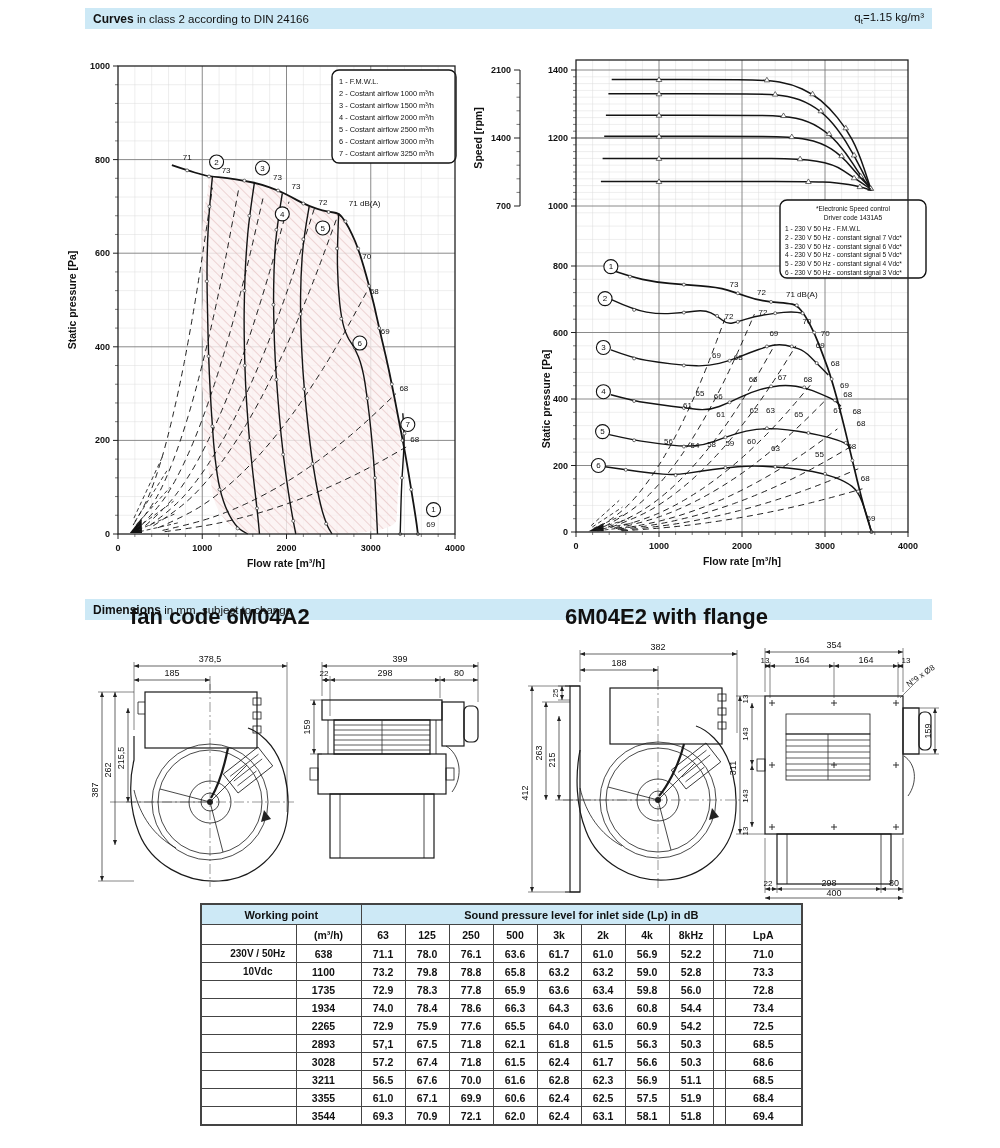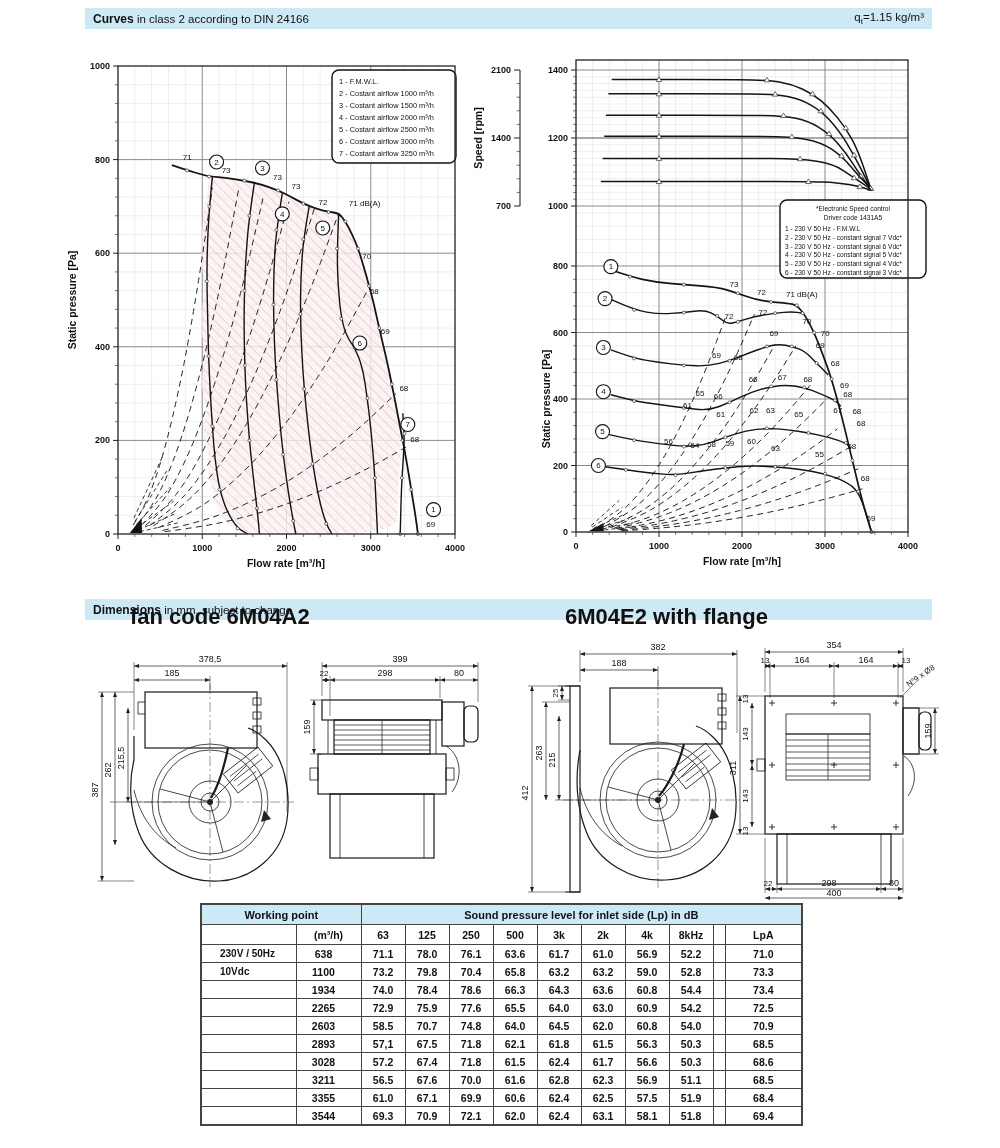--- a/index.html
+++ b/index.html
@@ -25,21 +25,21 @@
   .cl{fill:none;stroke:#555;stroke-width:0.6;stroke-dasharray:10 3 2 3;}
   .dim{stroke:#222;stroke-width:0.7;fill:none;}
   .ext{stroke:#222;stroke-width:0.55;fill:none;}
   .dt{font-size:9px;fill:#111;}
   .dts{font-size:8px;fill:#111;}
   table.snd{position:absolute;left:200px;top:903px;width:601px;border-collapse:collapse;
             font-size:10.5px;font-weight:bold;table-layout:fixed;}
   table.snd th,table.snd td{border:1px solid #444;padding:0;height:17px;text-align:center;overflow:hidden;white-space:nowrap;}
   table.snd thead th{height:19px;}
   table.snd .hb{background:#cde9f6;font-size:11px;}
-  table.snd td.lab{text-align:left;padding-left:18px;font-size:10px;}
+  table.snd td.lab{text-align:center;padding-left:18px;font-size:10px;}
   table.snd td.flow{text-align:center;padding-right:10px;}
   table.snd{border:2px solid #444;}
 </style>
 </head>
 <body>
 
 <div class="page">
 
   <div class="band band1">
     <span class="t"><b>Curves</b><span> in class 2 according to DIN 24166</span></span>
@@ -800,28 +800,42 @@
           <td>56.9</td>
           <td>52.2</td>
           <td></td>
           <td>71.0</td>
         </tr>
         <tr>
           <td class="lab">10Vdc</td>
           <td class="flow">1100</td>
           <td>73.2</td>
           <td>79.8</td>
-          <td>70.4</td>
+          <td>78.8</td>
           <td>65.8</td>
           <td>63.2</td>
           <td>63.2</td>
           <td>59.0</td>
           <td>52.8</td>
           <td></td>
           <td>73.3</td>
+        </tr>
+        <tr>
+          <td class="lab"></td>
+          <td class="flow">1735</td>
+          <td>72.9</td>
+          <td>78.3</td>
+          <td>77.8</td>
+          <td>65.9</td>
+          <td>63.6</td>
+          <td>63.4</td>
+          <td>59.8</td>
+          <td>56.0</td>
+          <td></td>
+          <td>72.8</td>
         </tr>
         <tr>
           <td class="lab"></td>
           <td class="flow">1934</td>
           <td>74.0</td>
           <td>78.4</td>
           <td>78.6</td>
           <td>66.3</td>
           <td>64.3</td>
           <td>63.6</td>
@@ -839,34 +853,20 @@
           <td>65.5</td>
           <td>64.0</td>
           <td>63.0</td>
           <td>60.9</td>
           <td>54.2</td>
           <td></td>
           <td>72.5</td>
         </tr>
         <tr>
           <td class="lab"></td>
-          <td class="flow">2603</td>
-          <td>58.5</td>
-          <td>70.7</td>
-          <td>74.8</td>
-          <td>64.0</td>
-          <td>64.5</td>
-          <td>62.0</td>
-          <td>60.8</td>
-          <td>54.0</td>
-          <td></td>
-          <td>70.9</td>
-        </tr>
-        <tr>
-          <td class="lab"></td>
           <td class="flow">2893</td>
           <td>57,1</td>
           <td>67.5</td>
           <td>71.8</td>
           <td>62.1</td>
           <td>61.8</td>
           <td>61.5</td>
           <td>56.3</td>
           <td>50.3</td>
           <td></td>

